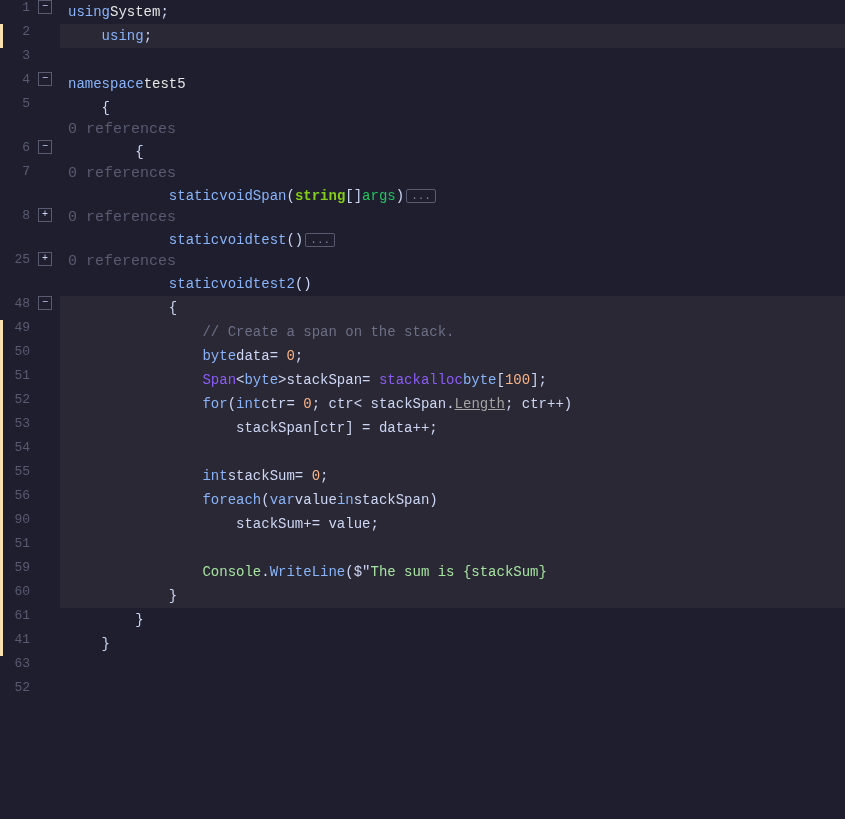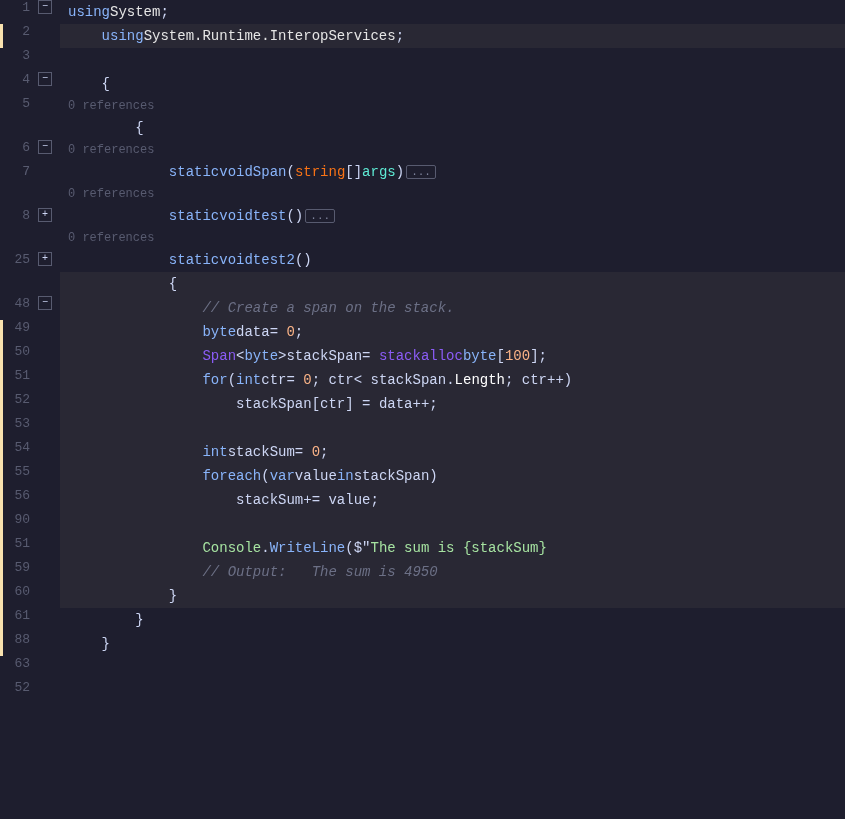--- a/index.html
+++ b/index.html
@@ -62,34 +62,34 @@
       display: flex;
       align-items: center;
       height: 24px;
       padding-left: 8px;
       white-space: pre;
       position: relative;
     }
     
     .kw { color: #89b4fa; } 
     .kw2 { color: #8b5cf6; } 
-    .kw3 { color: #f97316; } 
+    .kw3 { color: #84cc16; font-weight: bold; } 
     .ns { color: #e5e5e5; } 
     .classname { color: #a6e3a1; } 
     .method { color: #89b4fa; } 
-    .param { color: #5eead4; } 
+    .param { color: #22c55e; } 
     .string { color: #a6e3a1; } 
-    .comment { color: #6c7086; font-style: italic; } 
+    .comment { color: #6c7086; } 
     .punct { color: #cdd6f4; }
     .num { color: #fab387; }
     .varname { color: #cdd6f4; }
-    .propname { color: #ffffff; }
+    .propname { color: #a3a3a3; text-decoration: underline; }
     .ref-hint {
       color: #585b70;
-      font-size: 12px;
+      font-size: 15px;
       display: block;
       height: 20px;
       line-height: 20px;
       padding-left: 8px;
     }
     .collapsed-badge {
       display: inline-block;
       border: 1px solid #585b70;
       color: #7f849c;
       font-size: 11px;
@@ -280,21 +280,21 @@
     </div>
 
     <div class="row-wrapper">
       <div class="yellow-indicator"></div>
       <div class="line-number">61</div>
       <div style="width:14px;"></div>
     </div>
 
     <div class="row-wrapper">
       <div class="yellow-indicator"></div>
-      <div class="line-number">88</div>
+      <div class="line-number">41</div>
       <div style="width:14px;"></div>
     </div>
 
     <div class="row-wrapper">
 
       <div class="line-number">63</div>
       <div style="width:14px;"></div>
     </div>
 
     <div class="row-wrapper">
@@ -302,24 +302,25 @@
       <div class="line-number">52</div>
       <div style="width:14px;"></div>
     </div>
 
   </div>
   <div class="code-area">
     <div class="code-lines">
 
     <div class="code-line"><span class="kw">using</span> <span class="ns">System</span><span class="punct">;</span></div>
 
-    <div class="code-line line-highlight">&nbsp;&nbsp;&nbsp;&nbsp;<span class="kw">using</span> <span class="ns">System.Runtime.InteropServices</span><span class="punct">;</span></div>
+    <div class="code-line line-highlight">&nbsp;&nbsp;&nbsp;&nbsp;<span class="kw">using</span> <span class="punct">;</span></div>
 
     <div class="code-line">&nbsp;</div>
 
+    <div class="code-line"><span class="kw">namespace</span> <span class="ns">test5</span></div>
 
     <div class="code-line">&nbsp;&nbsp;&nbsp;&nbsp;<span class="punct">{</span></div>
 
     <div class="ref-row">
       <span class="ref-hint">0 references</span>
     </div>
 
     <div class="code-line">&nbsp;&nbsp;&nbsp;&nbsp;&nbsp;&nbsp;&nbsp;&nbsp;<span class="punct">{</span></div>
 
     <div class="ref-row">
@@ -354,21 +355,20 @@
     <div class="code-line line-highlight">&nbsp;&nbsp;&nbsp;&nbsp;&nbsp;&nbsp;&nbsp;&nbsp;&nbsp;&nbsp;&nbsp;&nbsp;&nbsp;&nbsp;&nbsp;&nbsp;<span class="kw">int</span> <span class="varname">stackSum</span> <span class="punct">= </span><span class="num">0</span><span class="punct">;</span></div>
 
     <div class="code-line line-highlight">&nbsp;&nbsp;&nbsp;&nbsp;&nbsp;&nbsp;&nbsp;&nbsp;&nbsp;&nbsp;&nbsp;&nbsp;&nbsp;&nbsp;&nbsp;&nbsp;<span class="kw">foreach</span> <span class="punct">(</span><span class="kw">var</span> <span class="varname">value</span> <span class="kw">in</span> <span class="varname">stackSpan</span><span class="punct">)</span></div>
 
     <div class="code-line line-highlight">&nbsp;&nbsp;&nbsp;&nbsp;&nbsp;&nbsp;&nbsp;&nbsp;&nbsp;&nbsp;&nbsp;&nbsp;&nbsp;&nbsp;&nbsp;&nbsp;&nbsp;&nbsp;&nbsp;&nbsp;<span class="varname">stackSum</span> <span class="punct">+= </span><span class="varname">value</span><span class="punct">;</span></div>
 
     <div class="code-line line-highlight">&nbsp;</div>
 
     <div class="code-line line-highlight">&nbsp;&nbsp;&nbsp;&nbsp;&nbsp;&nbsp;&nbsp;&nbsp;&nbsp;&nbsp;&nbsp;&nbsp;&nbsp;&nbsp;&nbsp;&nbsp;<span class="classname">Console</span><span class="punct">.</span><span class="method">WriteLine</span><span class="punct">($"</span><span class="string">The sum is {stackSum}</span><span class="punct&gt;" );<="" span=""></span></div>
 
-    <div class="code-line line-highlight">&nbsp;&nbsp;&nbsp;&nbsp;&nbsp;&nbsp;&nbsp;&nbsp;&nbsp;&nbsp;&nbsp;&nbsp;&nbsp;&nbsp;&nbsp;&nbsp;<span class="comment">// Output:&nbsp;&nbsp; The sum is 4950</span></div>
 
     <div class="code-line line-highlight">&nbsp;&nbsp;&nbsp;&nbsp;&nbsp;&nbsp;&nbsp;&nbsp;&nbsp;&nbsp;&nbsp;&nbsp;<span class="punct">}</span></div>
 
     <div class="code-line">&nbsp;&nbsp;&nbsp;&nbsp;&nbsp;&nbsp;&nbsp;&nbsp;<span class="punct">}</span></div>
 
     <div class="code-line">&nbsp;&nbsp;&nbsp;&nbsp;<span class="punct">}</span></div>
 
     </div>
   </div>
 </div>

